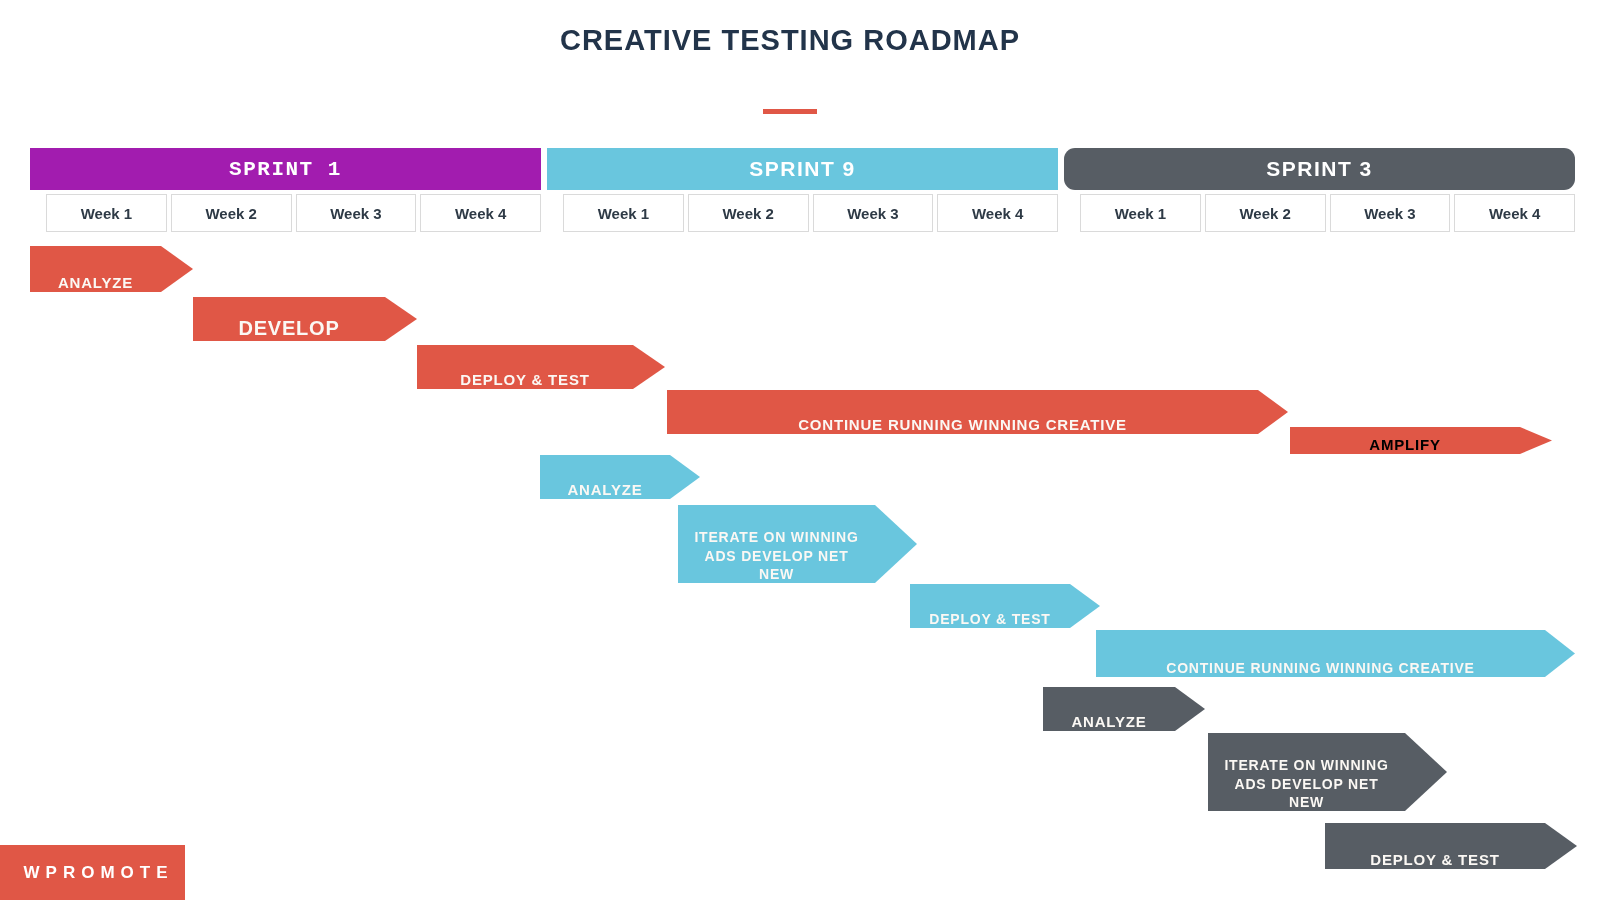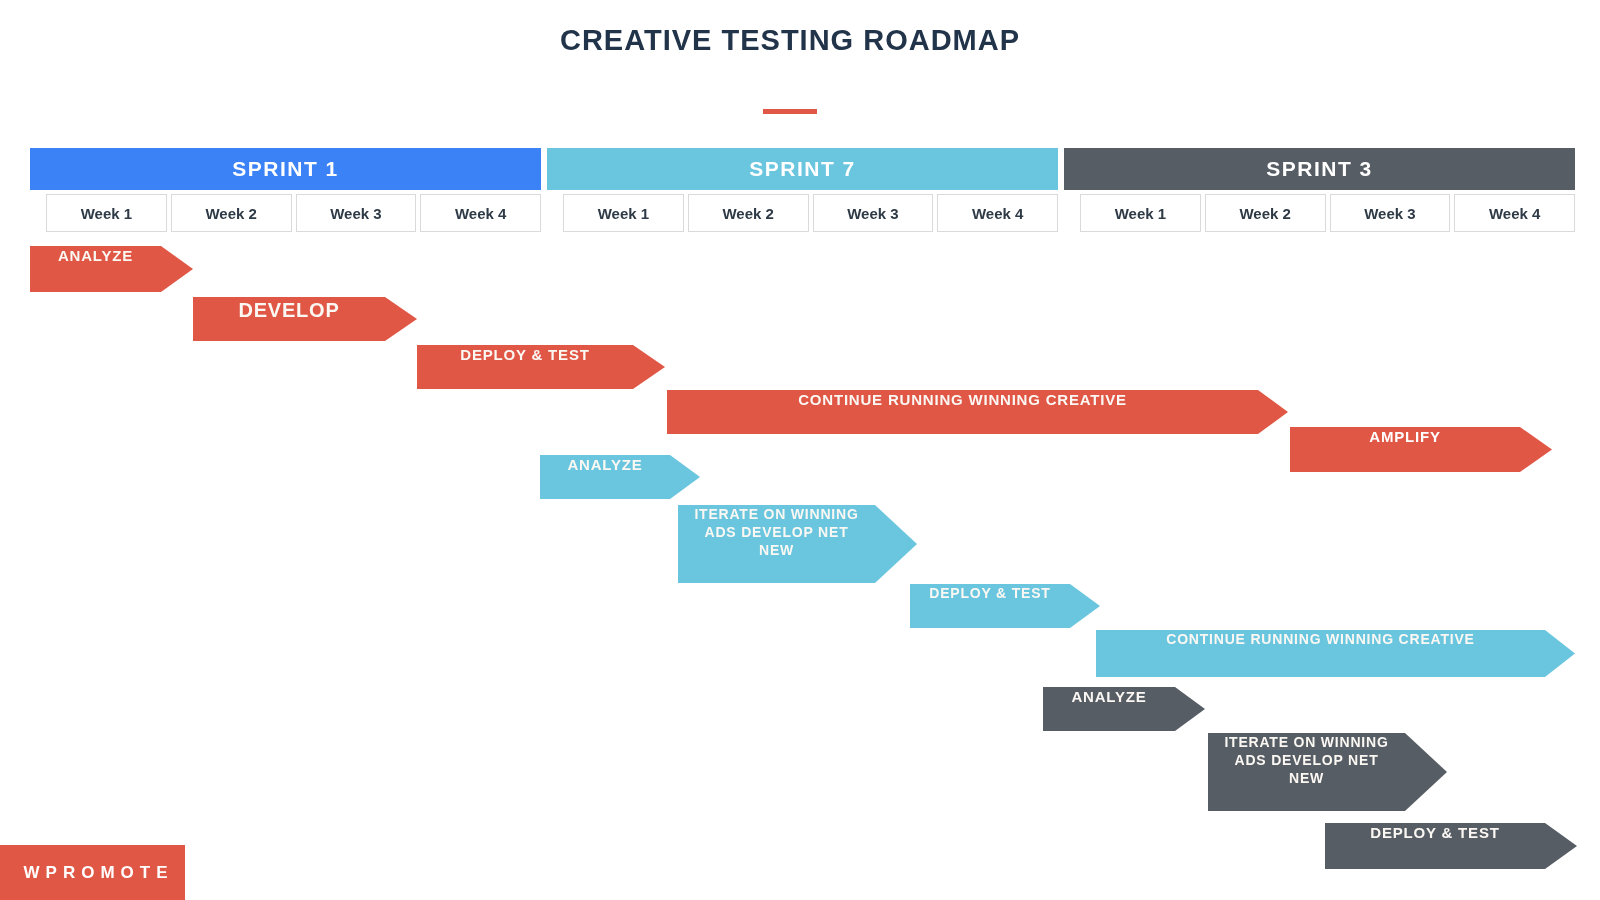--- a/index.html
+++ b/index.html
@@ -20,60 +20,60 @@
     color:#fff; font-size:21px; font-weight:bold; letter-spacing:1.5px;
   }
   .week-row { display:flex; gap:4px; margin-top:4px; height:38px;padding-left:16px; }
   .week-cell {
     flex:1; display:flex; align-items:center; justify-content:center;
     font-size:15px; font-weight:bold; background:#fff;
   }
 
   .task-canvas { position:absolute; left:0; top:0; width:1600px; height:900px; pointer-events:none; }
   .task {
-    position:absolute; display:flex; align-items:flex-start; justify-content:center;
+    position:absolute; display:flex; align-items:flex-end; justify-content:center;
     text-align:center; font-weight:bold; letter-spacing:0.8px; line-height:1.3;
     padding-left:10px;
   }
   .task span { display:block; }
 
   .logo {
     position:absolute; left:0; top:845px; width:185px; height:55px;
     display:flex; align-items:center; justify-content:center;
     color:#fff; font-size:17px; font-weight:bold; letter-spacing:6px;
     padding-left:12px;
   }
 </style>
 </head>
 <body>
 
 <div class="page">
   <h1 class="title" style="color: rgb(34, 52, 74);">CREATIVE TESTING ROADMAP</h1>
   <div class="divider" style="background: rgb(224, 87, 70);"></div>
   <div class="timeline-header">
       <div class="sprint-group">
-        <div class="sprint-bar" style="background: #3b82f6;">SPRINT 1</div>
+        <div class="sprint-bar" style="background: #a21caf; font-family: Liberation Mono, monospace;">SPRINT 1</div>
         <div class="week-row">
           <div class="week-cell" style="border: 1px solid rgb(218, 218, 218); color: rgb(46, 58, 70);">Week 1</div>
           <div class="week-cell" style="border: 1px solid rgb(218, 218, 218); color: rgb(46, 58, 70);">Week 2</div>
           <div class="week-cell" style="border: 1px solid rgb(218, 218, 218); color: rgb(46, 58, 70);">Week 3</div>
           <div class="week-cell" style="border: 1px solid rgb(218, 218, 218); color: rgb(46, 58, 70);">Week 4</div>
         </div>
       </div>
       <div class="sprint-group">
-        <div class="sprint-bar" style="background: rgb(105, 198, 222);">SPRINT 7</div>
+        <div class="sprint-bar" style="background: rgb(105, 198, 222);">SPRINT 9</div>
         <div class="week-row">
           <div class="week-cell" style="border: 1px solid rgb(218, 218, 218); color: rgb(46, 58, 70);">Week 1</div>
           <div class="week-cell" style="border: 1px solid rgb(218, 218, 218); color: rgb(46, 58, 70);">Week 2</div>
           <div class="week-cell" style="border: 1px solid rgb(218, 218, 218); color: rgb(46, 58, 70);">Week 3</div>
           <div class="week-cell" style="border: 1px solid rgb(218, 218, 218); color: rgb(46, 58, 70);">Week 4</div>
         </div>
       </div>
       <div class="sprint-group">
-        <div class="sprint-bar" style="background: rgb(87, 93, 100);">SPRINT 3</div>
+        <div class="sprint-bar" style="background: rgb(87, 93, 100); border-radius: 11px;">SPRINT 3</div>
         <div class="week-row">
           <div class="week-cell" style="border: 1px solid rgb(218, 218, 218); color: rgb(46, 58, 70);">Week 1</div>
           <div class="week-cell" style="border: 1px solid rgb(218, 218, 218); color: rgb(46, 58, 70);">Week 2</div>
           <div class="week-cell" style="border: 1px solid rgb(218, 218, 218); color: rgb(46, 58, 70);">Week 3</div>
           <div class="week-cell" style="border: 1px solid rgb(218, 218, 218); color: rgb(46, 58, 70);">Week 4</div>
         </div>
       </div>
     </div>
   <div class="task-canvas">
       <div class="task" style="left: 30px; top: 246px; width: 163px; height: 46px; background: rgb(224, 87, 70); color: rgb(251, 248, 244); font-size: 15px; padding-right: 42px; clip-path: polygon(0px 0px, calc(100% - 32px) 0px, 100% 50%, calc(100% - 32px) 100%, 0px 100%);">
@@ -81,21 +81,21 @@
       </div>
       <div class="task" style="left: 193px; top: 297px; width: 224px; height: 44px; background: rgb(224, 87, 70); color: rgb(251, 248, 244); font-size: 20px; padding-right: 42px; clip-path: polygon(0px 0px, calc(100% - 32px) 0px, 100% 50%, calc(100% - 32px) 100%, 0px 100%);">
         <span>DEVELOP</span>
       </div>
       <div class="task" style="left: 417px; top: 345px; width: 248px; height: 44px; background: rgb(224, 87, 70); color: rgb(251, 248, 244); font-size: 15px; padding-right: 42px; clip-path: polygon(0px 0px, calc(100% - 32px) 0px, 100% 50%, calc(100% - 32px) 100%, 0px 100%);">
         <span>DEPLOY &amp; TEST</span>
       </div>
       <div class="task" style="left: 667px; top: 390px; width: 621px; height: 44px; background: rgb(224, 87, 70); color: rgb(251, 248, 244); font-size: 15px; padding-right: 40px; clip-path: polygon(0px 0px, calc(100% - 30px) 0px, 100% 50%, calc(100% - 30px) 100%, 0px 100%);">
         <span>CONTINUE RUNNING WINNING CREATIVE</span>
       </div>
-      <div class="task" style="left: 1290px; top: 427px; width: 262px; height: 45px; background: rgb(224, 87, 70); color: #ffffff; font-size: 15px; padding-right: 42px; clip-path: polygon(0px 0px, calc(100% - 32px) 0px, 100% 50%, calc(100% - 32px) 100%, 0px 100%);">
+      <div class="task" style="left: 1290px; top: 427px; width: 262px; height: 27px; background: rgb(224, 87, 70); color: #000000; font-size: 15px; padding-right: 42px; clip-path: polygon(0px 0px, calc(100% - 32px) 0px, 100% 50%, calc(100% - 32px) 100%, 0px 100%);">
         <span>AMPLIFY</span>
       </div>
       <div class="task" style="left: 540px; top: 455px; width: 160px; height: 44px; background: rgb(105, 198, 222); color: rgb(251, 248, 244); font-size: 15px; padding-right: 40px; clip-path: polygon(0px 0px, calc(100% - 30px) 0px, 100% 50%, calc(100% - 30px) 100%, 0px 100%);">
         <span>ANALYZE</span>
       </div>
       <div class="task" style="left: 678px; top: 505px; width: 239px; height: 78px; background: rgb(105, 198, 222); color: rgb(251, 248, 244); font-size: 14px; padding-right: 52px; clip-path: polygon(0px 0px, calc(100% - 42px) 0px, 100% 50%, calc(100% - 42px) 100%, 0px 100%);">
         <span>ITERATE ON WINNING ADS DEVELOP NET NEW</span>
       </div>
       <div class="task" style="left: 910px; top: 584px; width: 190px; height: 44px; background: rgb(105, 198, 222); color: rgb(251, 248, 244); font-size: 14px; padding-right: 40px; clip-path: polygon(0px 0px, calc(100% - 30px) 0px, 100% 50%, calc(100% - 30px) 100%, 0px 100%);">
         <span>DEPLOY &amp; TEST</span>

